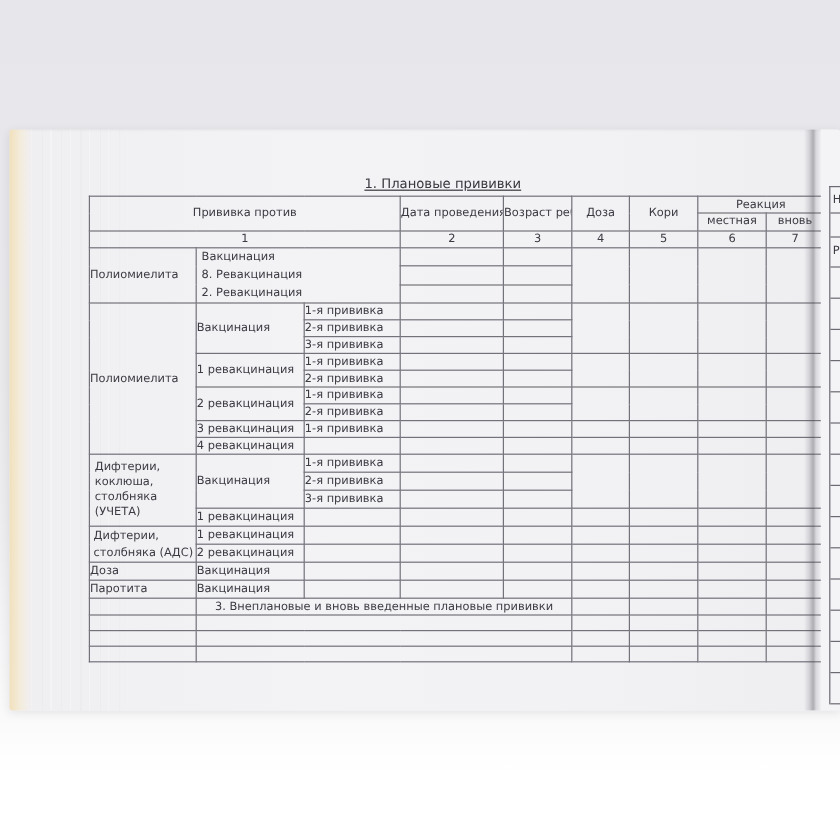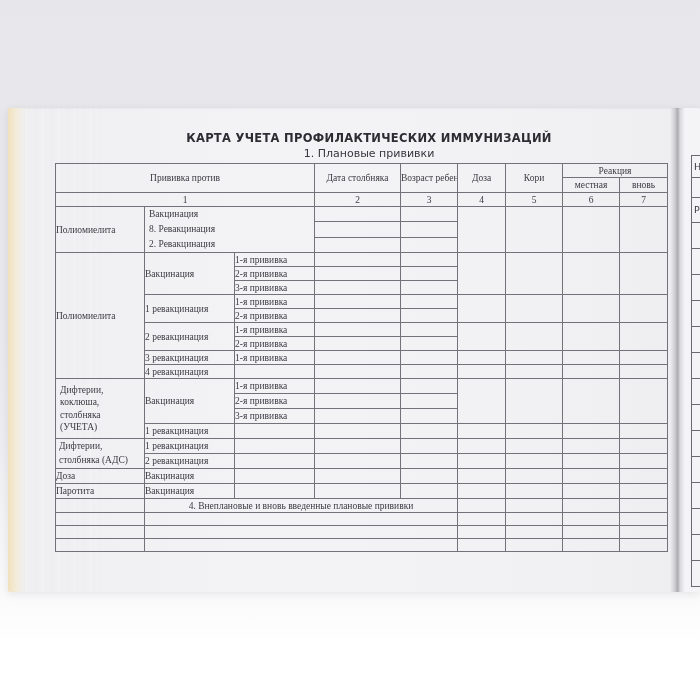--- a/index.html
+++ b/index.html
@@ -22,27 +22,26 @@
   .edge-streaks{
     position:absolute;left:18px;top:0;width:80px;height:100%;opacity:.5;
     background:repeating-linear-gradient(90deg,rgba(255,255,255,.5) 0 1px,rgba(0,0,0,0) 1px 9px,rgba(120,120,130,.06) 9px 10px,rgba(0,0,0,0) 10px 16px);
   }
   .doc-title{
     position:absolute;left:55px;top:23px;width:612px;text-align:center;
     font-size:11.5px;font-weight:bold;letter-spacing:.3px;color:#2c2c32;
   }
   .doc-subtitle{
     position:absolute;left:55px;top:39px;width:612px;text-align:center;
-    font-size:11px;color:#37373e;
+    font-size:11px;color:#37373e;text-decoration:underline;
   }
   table.main{
-    position:absolute;left:47px;top:55px;width:613px;
+    position:absolute;left:66px;top:55px;width:613px;
     border-collapse:collapse;table-layout:fixed;
     color:#3b3b42;
-    font-family:Liberation Serif, serif;
   }
   table.main td{
     border:1px solid #72727a;padding:0;font-size:9.5px;line-height:12px;
     overflow:hidden;white-space:nowrap;vertical-align:middle;
   }
   table.main{border:1px solid #5c5c63}
   td.hd{font-size:10px;text-align:center;line-height:11.5px;white-space:normal}
   td.num{font-size:9.5px;text-align:center}
   tr.h14{height:14px}tr.h15{height:15px}tr.h13{height:13px}
   td.pl4{padding-left:4px}
@@ -73,40 +72,39 @@
   .p2-h3{height:24px;line-height:24px}
   .p2-row{height:25px;border-bottom:1px solid #6a6a72}
 </style>
 </head>
 <body>
 
 <div class="paper">
   <div class="edge-cream"></div>
   <div class="edge-streaks"></div>
 
-  <div class="doc-title">КАРТА УЧЕТА ПРОФИЛАКТИЧЕСКИХ ИММУНИЗАЦИЙ</div>
   <div class="doc-subtitle">1. Плановые прививки</div>
 
   <table class="main">
     <colgroup>
       <col style="width:89px">
         <col style="width:90px">
         <col style="width:80px">
       <col style="width:86px">
         <col style="width:57px">
         <col style="width:48px">
       <col style="width:57px">
         <col style="width:57px">
         <col style="width:48px">
     </colgroup>
 
     <tbody>
         <tr class="h14">
       <td class="hd" colspan="3" rowspan="2">Прививка против</td>
-      <td class="hd wrap" rowspan="2">Дата столбняка</td>
+      <td class="hd wrap" rowspan="2">Дата проведения</td>
       <td class="hd wrap" rowspan="2">Возраст ребенка</td>
       <td class="hd" rowspan="2">Доза</td>
       <td class="hd" rowspan="2">Кори</td>
       <td class="hd" colspan="2">Реакция</td>
     </tr>
     <tr class="h15">
       <td class="hd">местная</td>
       <td class="hd">вновь</td>
     </tr>
     <tr class="h14">
@@ -295,21 +293,21 @@
           <td></td>
           <td></td>
           <td></td>
           <td></td>
           <td></td>
           <td></td>
     </tr>
 
     <tr class="h14">
       <td></td>
-      <td class="center" colspan="4">4. Внеплановые и вновь введенные плановые прививки</td>
+      <td class="center" colspan="4">3. Внеплановые и вновь введенные плановые прививки</td>
       <td></td>
           <td></td>
           <td></td>
           <td></td>
     </tr>
     <tr class="h13">
           <td></td>
           <td colspan="4"></td>
           <td></td>
           <td></td>

